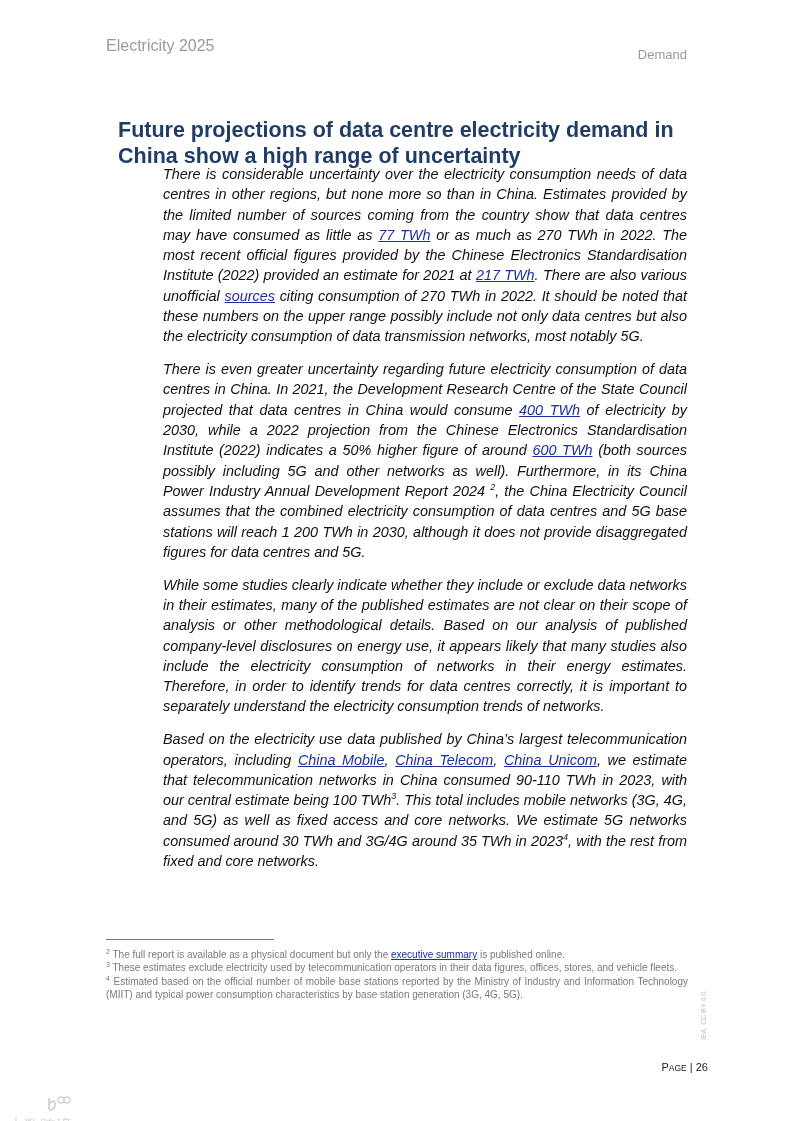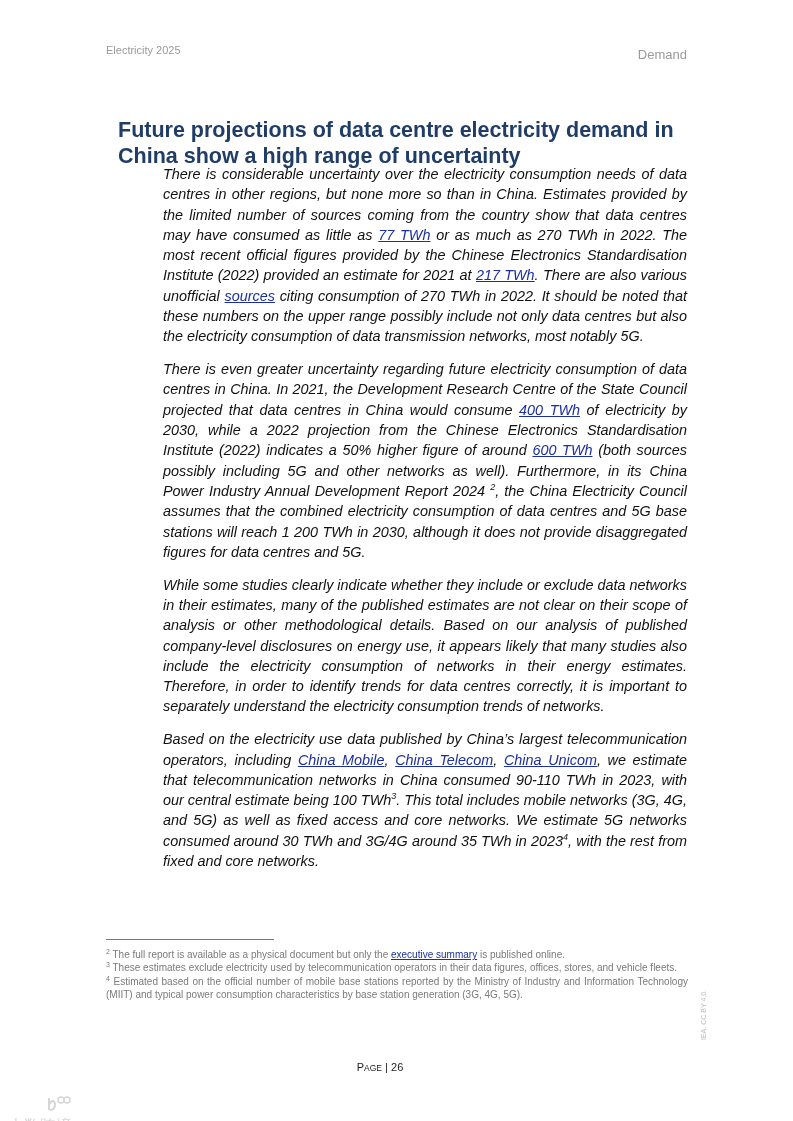--- a/index.html
+++ b/index.html
@@ -1,29 +1,29 @@
 <!DOCTYPE html>
 <html><head>
   <meta charset="utf-8">
   <style>
     html, body { margin: 0; padding: 0; background: #ffffff; }
     body { width: 793px; height: 1121px; position: relative; overflow: hidden; font-family: "Liberation Sans", sans-serif; color: #111; }
-    .header-left { position: absolute; left: 106px; top: 44px; font-size: 11px; color: #9a9a9a; }
+    .header-left { position: absolute; left: 106px; top: 37px; font-size: 16px; color: #9a9a9a; }
     .header-right { position: absolute; right: 106px; top: 47px; font-size: 13px; color: #9a9a9a; }
     .title { position: absolute; left: 106px; top: 105px; width: 590px; font-size: 21.5px; font-weight: bold; color: #1f3d66; line-height: 26px; margin: 12px; }
     .body { position: absolute; left: 163px; top: 164px; width: 524px; font-size: 14.4px; line-height: 20.3px; text-align: justify; color: #111; font-style: italic; }
     .body p { margin: 0 0 12.5px 0; }
     a.lnk { color: #1a0dab; color: #1b2fa0; text-decoration: underline; }
     sup { font-size: 9px; line-height: 0; vertical-align: super; }
     .fn-rule { position: absolute; left: 106px; top: 939px; width: 168px; height: 1px; background: #777; }
     .footnotes { position: absolute; left: 106px; top: 948px; width: 582px; font-size: 10px; line-height: 13.4px; color: #7a7a7a; text-align: justify; }
     .footnotes p { margin: 0; }
     .footnotes sup { font-size: 7px; }
     .footnotes a { color: #1b2fa0; text-decoration: underline; }
-    .page-num { position: absolute; left: 0; width: 708px; top: 1061px; text-align: center; font-size: 11px; color: #222; padding-left: 26px; }
+    .page-num { position: absolute; left: 0; width: 708px; top: 1061px; text-align: right; font-size: 11px; color: #222; }
     .page-num .sc { font-size: 11px; }
     .page-num .sc-small { font-size: 8.5px; }
     .license { position: absolute; left: 700px; top: 1040px; font-size: 7px; color: #bdbdbd; transform: rotate(-90deg); transform-origin: left top; white-space: nowrap; }
     .watermark { position: absolute; left: 8px; top: 1095px; font-size: 16px; color: #d6d6d6; display: flex; align-items: flex-end; gap: 3px; flex-direction: column; }
     .watermark .wm-icon { width: 26px; height: 18px; }
   </style>
 </head>
 <body>
 
 <div class="header-left">Electricity 2025</div>

